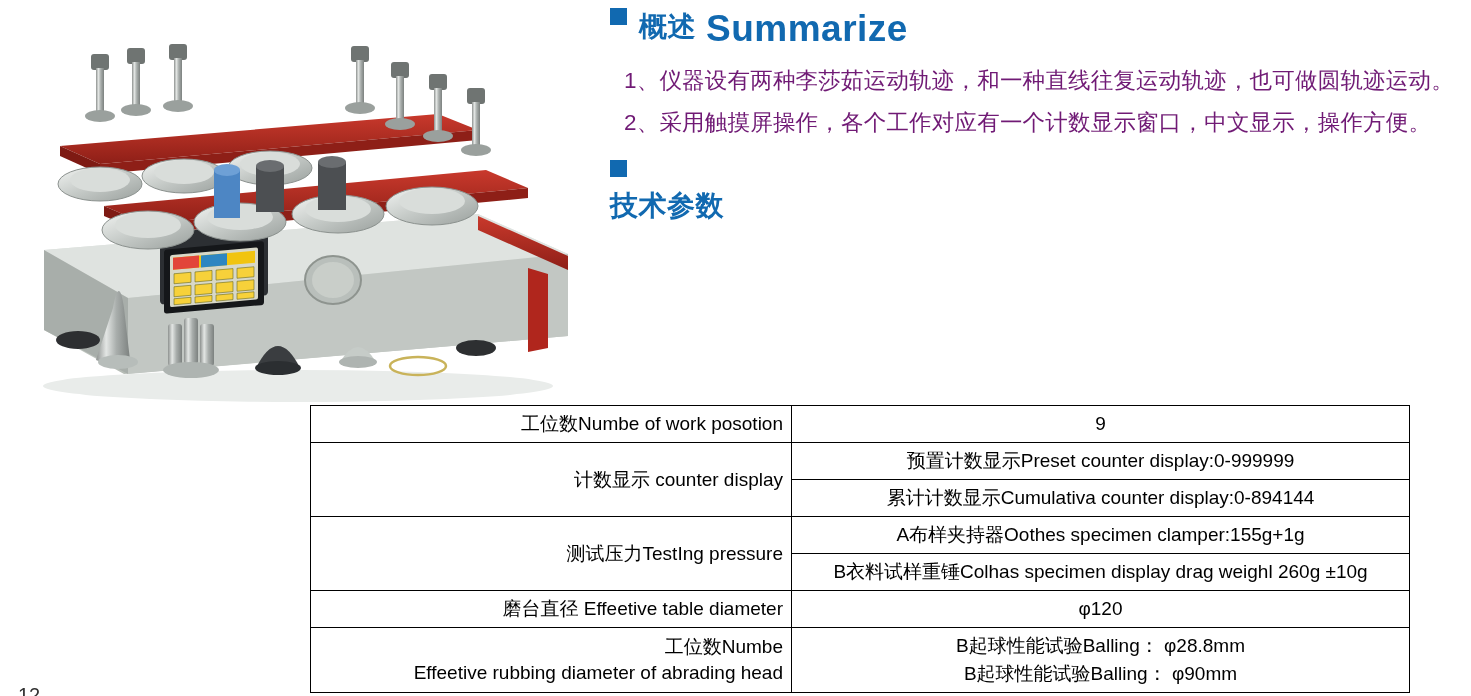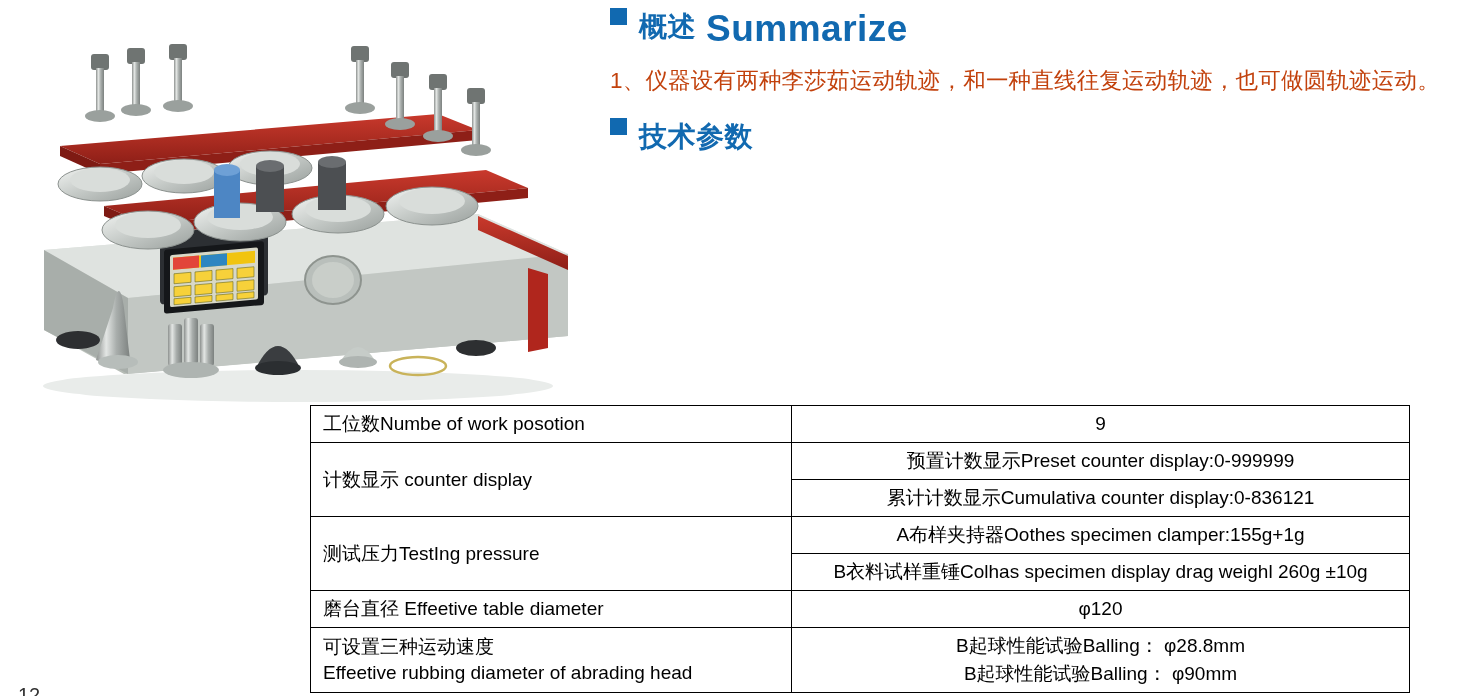--- a/index.html
+++ b/index.html
@@ -29,39 +29,40 @@
     letter-spacing:.5px;
   }
   .section-head .bullet{
     display:inline-block;width:17px;height:17px;background:#1169b0;
     margin-right:2px;
   }
   .section-head .cn{font-size:28px;}
   .section-head .en{font-size:37px;}
   #summarize-head{margin-top:8px;}
   .para{
-    font-size:22.5px;line-height:42px;color:#c2410c;margin-top:10px;
+    font-size:22.5px;line-height:42px;color:#701a75;margin-top:10px;
     letter-spacing:.2px;
+    margin-left:14px;
   }
   .para p{margin:0;}
-  #tech-head{margin-top:16px;}
+  #tech-head{margin-top:16px;flex-direction:column;}
 
   
   .spec-table{
     position:absolute;left:310px;top:405px;width:1100px;
     border-collapse:collapse;
     font-size:19px;
   }
   .spec-table td{
     border:1px solid #000;
     padding:4px 8px;
     vertical-align:middle;
   }
   .spec-table td.label{
-    width:460px;text-align:left;padding-left:12px;
+    width:460px;text-align:right;padding-left:12px;
     line-height:26px;
   }
   .spec-table td.value{
     text-align:center;line-height:28px;
   }
   .pagenum{
     position:absolute;left:18px;top:684px;font-size:20px;color:#333;
   }
 </style>
 </head>
@@ -231,55 +232,56 @@
   <div class="content">
 
     <div class="section-head" id="summarize-head">
       <span class="bullet"></span>
       <span class="cn">概述</span>
       <span class="en">Summarize</span>
     </div>
 
     <div class="para">
       <p>1、仪器设有两种李莎茹运动轨迹，和一种直线往复运动轨迹，也可做圆轨迹运动。</p>
+      <p>2、采用触摸屏操作，各个工作对应有一个计数显示窗口，中文显示，操作方便。</p>
     </div>
 
     <div class="section-head" id="tech-head">
       <span class="bullet"></span>
       <span class="cn">技术参数</span>
     </div>
   </div>
 
   <table class="spec-table">
     <tbody>
       <tr>
         <td class="label">工位数Numbe of work posotion</td>
         <td class="value">9</td>
       </tr>
       <tr>
         <td class="label" rowspan="2">计数显示 counter display</td>
         <td class="value">预置计数显示Preset counter display:0-999999</td>
       </tr>
       <tr>
-        <td class="value">累计计数显示Cumulativa counter display:0-836121</td>
+        <td class="value">累计计数显示Cumulativa counter display:0-894144</td>
       </tr>
       <tr>
         <td class="label" rowspan="2">测试压力TestIng pressure</td>
         <td class="value">A布样夹持器Oothes specimen clamper:155g+1g</td>
       </tr>
       <tr>
         <td class="value">B衣料试样重锤Colhas specimen display drag weighl 260g ±10g</td>
       </tr>
       <tr>
         <td class="label">磨台直径 Effeetive table diameter</td>
         <td class="value">φ120</td>
       </tr>
       <tr>
         <td class="label">
-          <div>可设置三种运动速度</div>
+          <div>工位数Numbe</div>
           <div>Effeetive rubbing diameter of abrading head</div>
         </td>
         <td class="value">
           <div>B起球性能试验Balling： φ28.8mm</div>
           <div>B起球性能试验Balling： φ90mm</div>
         </td>
       </tr>
     </tbody>
   </table>
 

